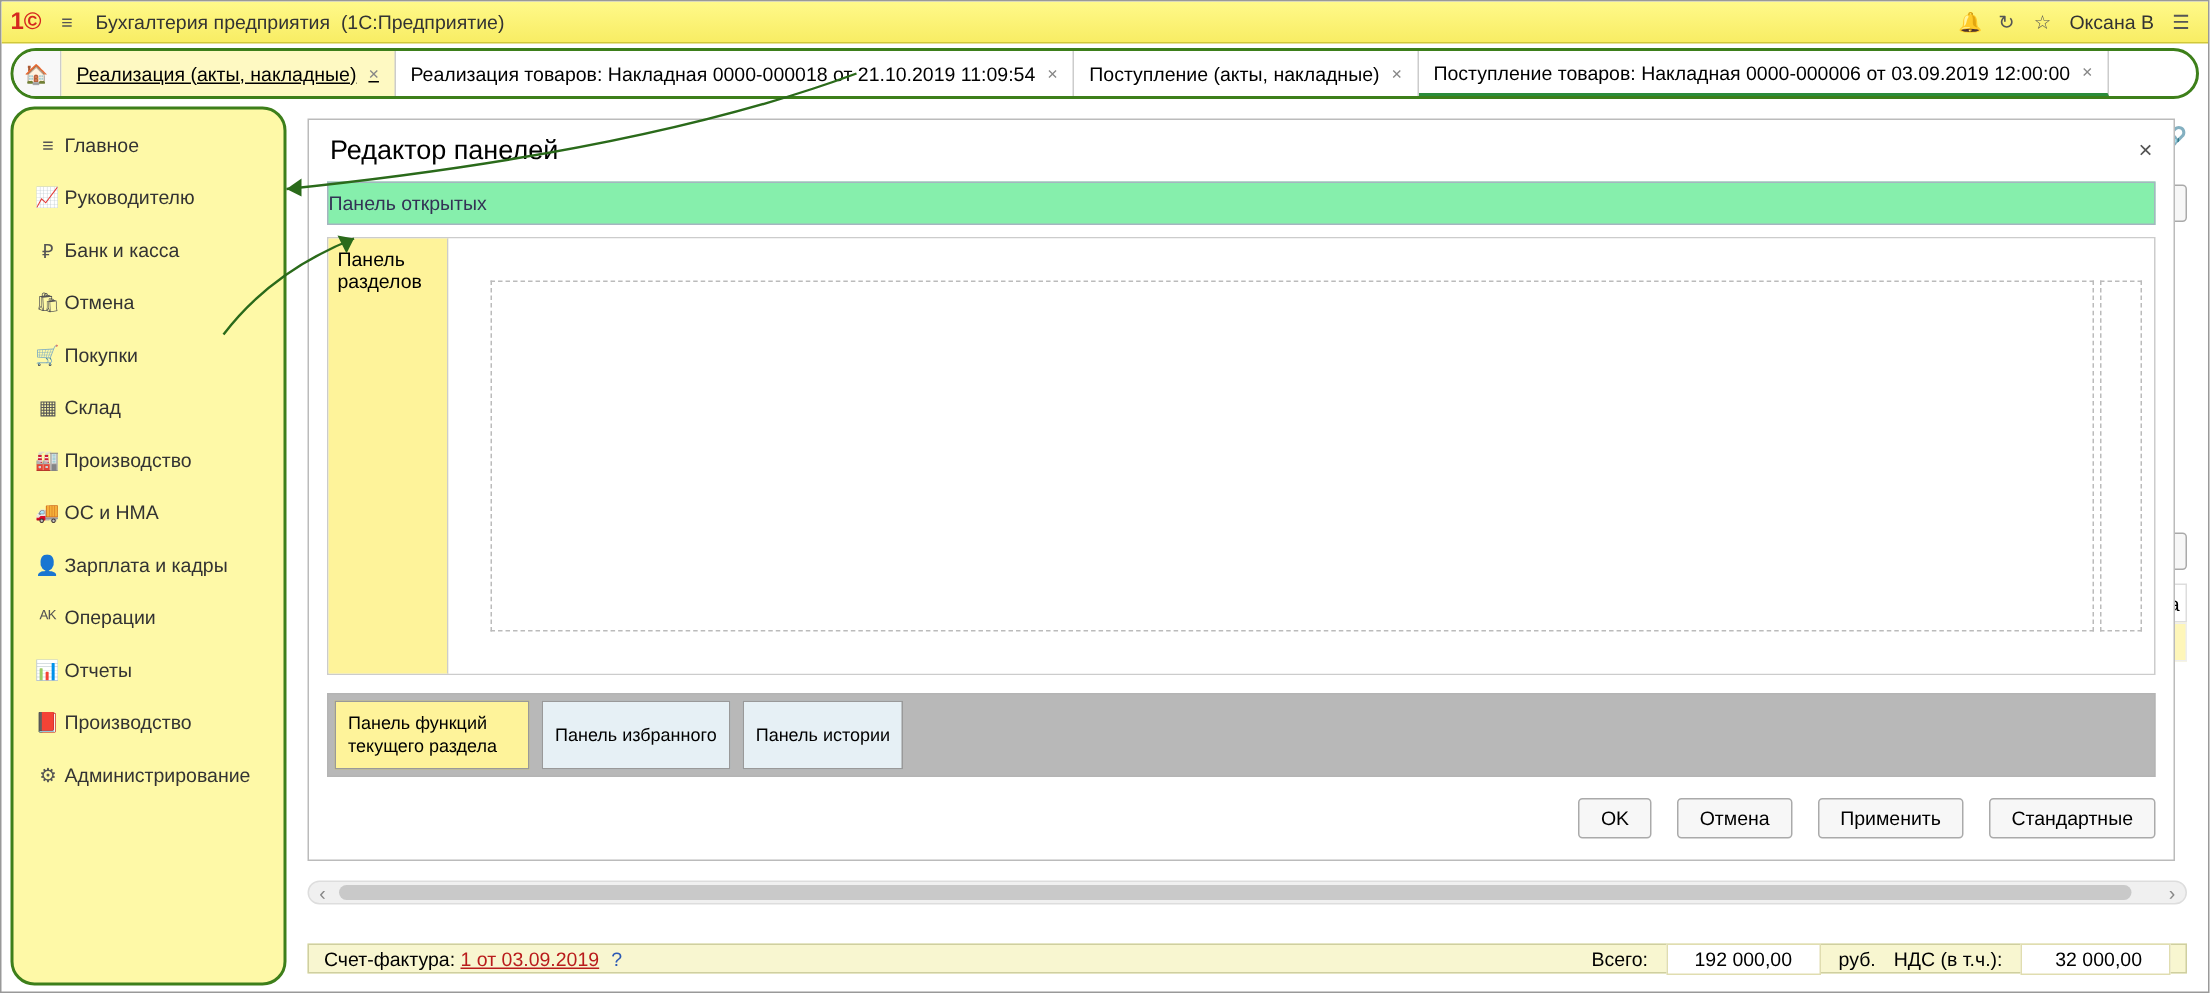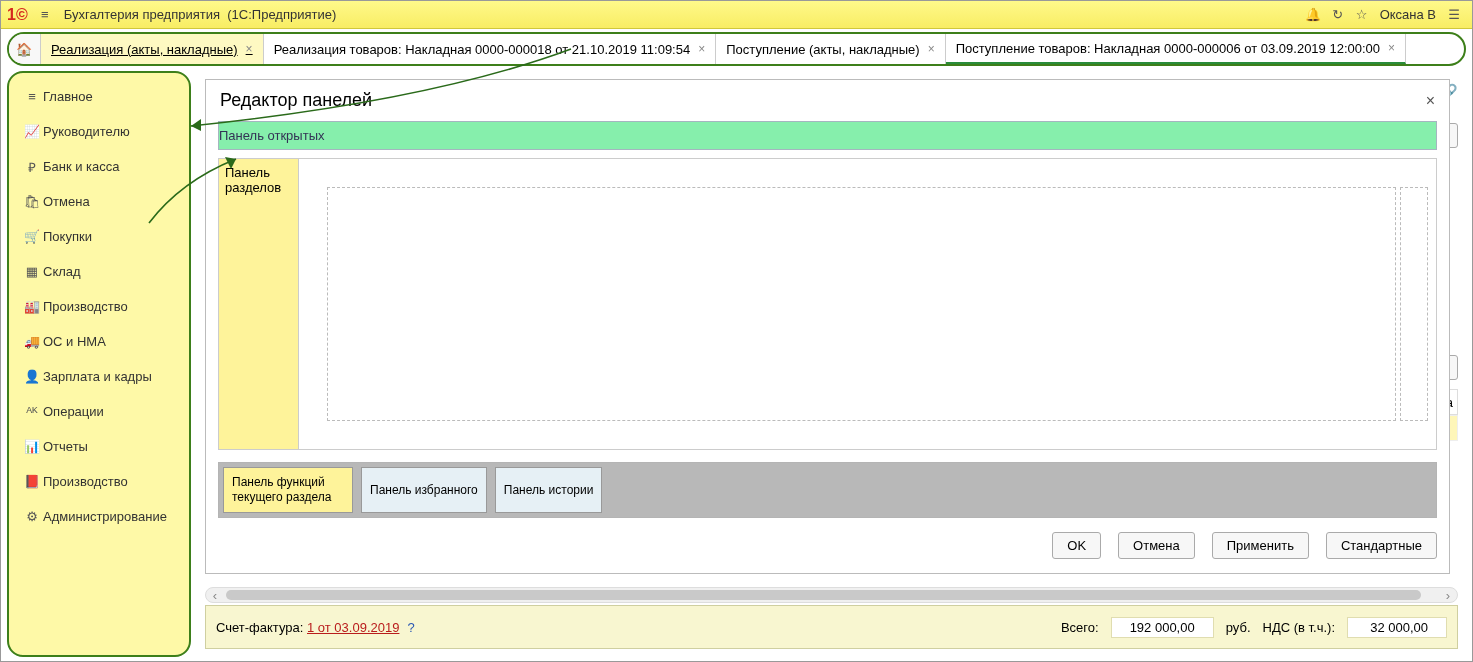--- a/index.html
+++ b/index.html
@@ -67,21 +67,21 @@
 .grid-head { position:absolute; top:322px; right:14px; width:54px; height:26px; border:1px solid #ddd; display:flex; align-items:center; justify-content:center; background:#fff; z-index:5;}
 .grid-row { position:absolute; top:348px; right:14px; width:54px; height:26px; background:#fef6b9; border:1px solid #eee; z-index:5;}
 
 
 .hscroll { position:absolute; left:14px; right:14px; height:16px; bottom:58px; background:#f0f0f0; border:1px solid #ddd; border-radius:8px; z-index:4; display:flex; align-items:center;}
 .hscroll .thumb{ position:absolute; left:20px; right:36px; top:2px; bottom:2px; background:#c9c9c9; border-radius:6px;}
 .hscroll .arrow{ width:18px; text-align:center; color:#888; position:relative; z-index:2;}
 .hscroll .spacer{flex:1;}
 
 
-.footer { position:absolute; left:14px; right:14px; bottom:12px; height:44px; border:1px solid #cfcfa0; background:#f8f6d0; display:flex; align-items:center; padding:0 10px; z-index:4;}
+.footer { position:absolute; left:14px; right:14px; bottom:12px; height:20px; border:1px solid #cfcfa0; background:#f8f6d0; display:flex; align-items:center; padding:0 10px; z-index:4;}
 .footer a { color:#b91c1c; text-decoration:underline; }
 .footer .q { color:#2a58b4; margin-left:8px; cursor:pointer;}
 .footer .right { margin-left:auto; display:flex; align-items:center; gap:12px;}
 .footer .valbox { background:#fff; border:1px solid #e0ddb0; padding:2px 18px; min-width:100px; text-align:right;}
 </style>
 </head>
 <body>
 
 <div class="title-bar">
   <span class="logo-1c">1©</span>

